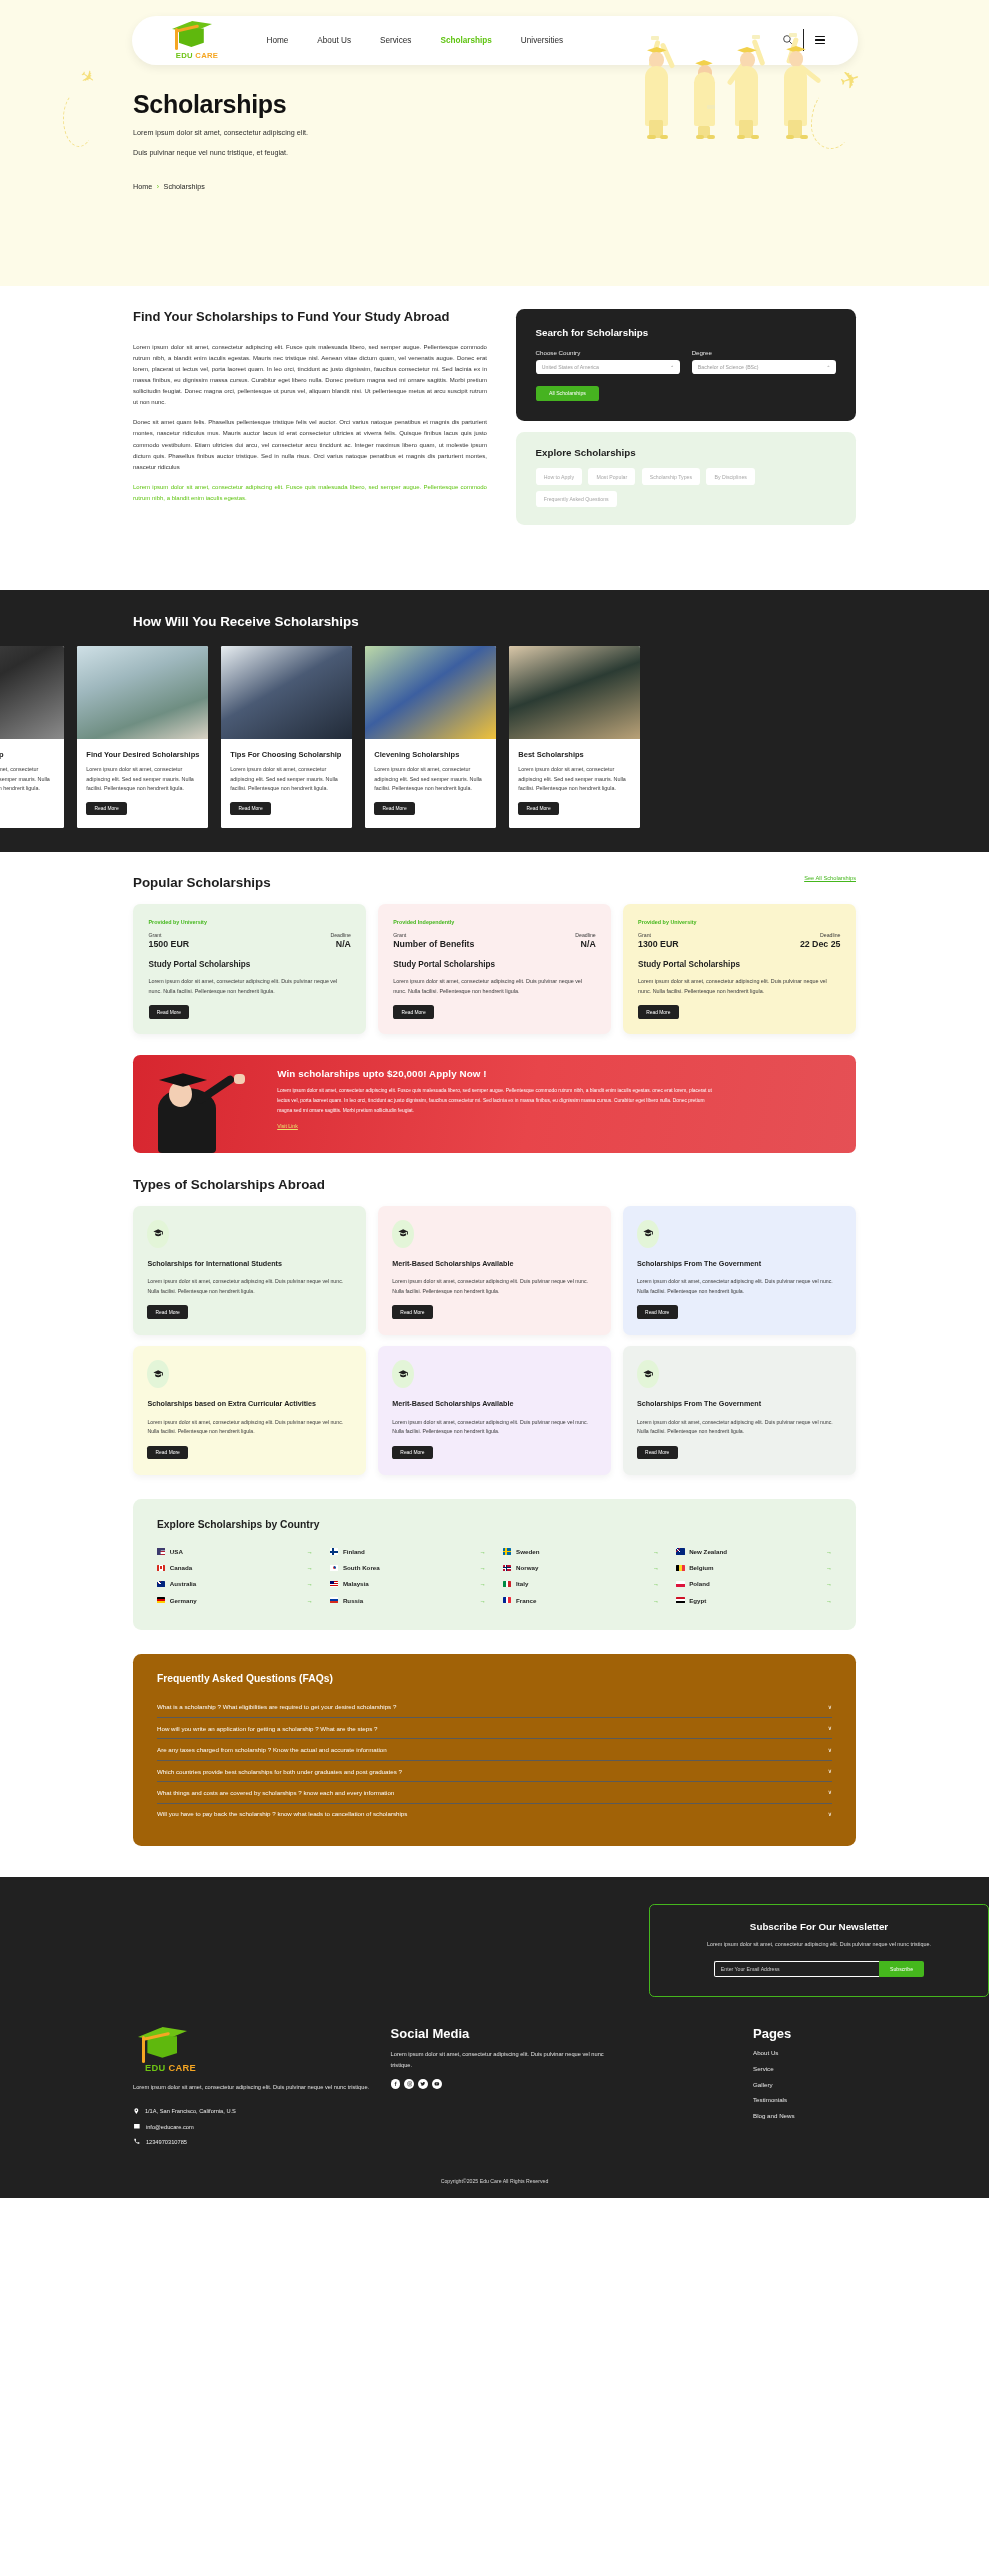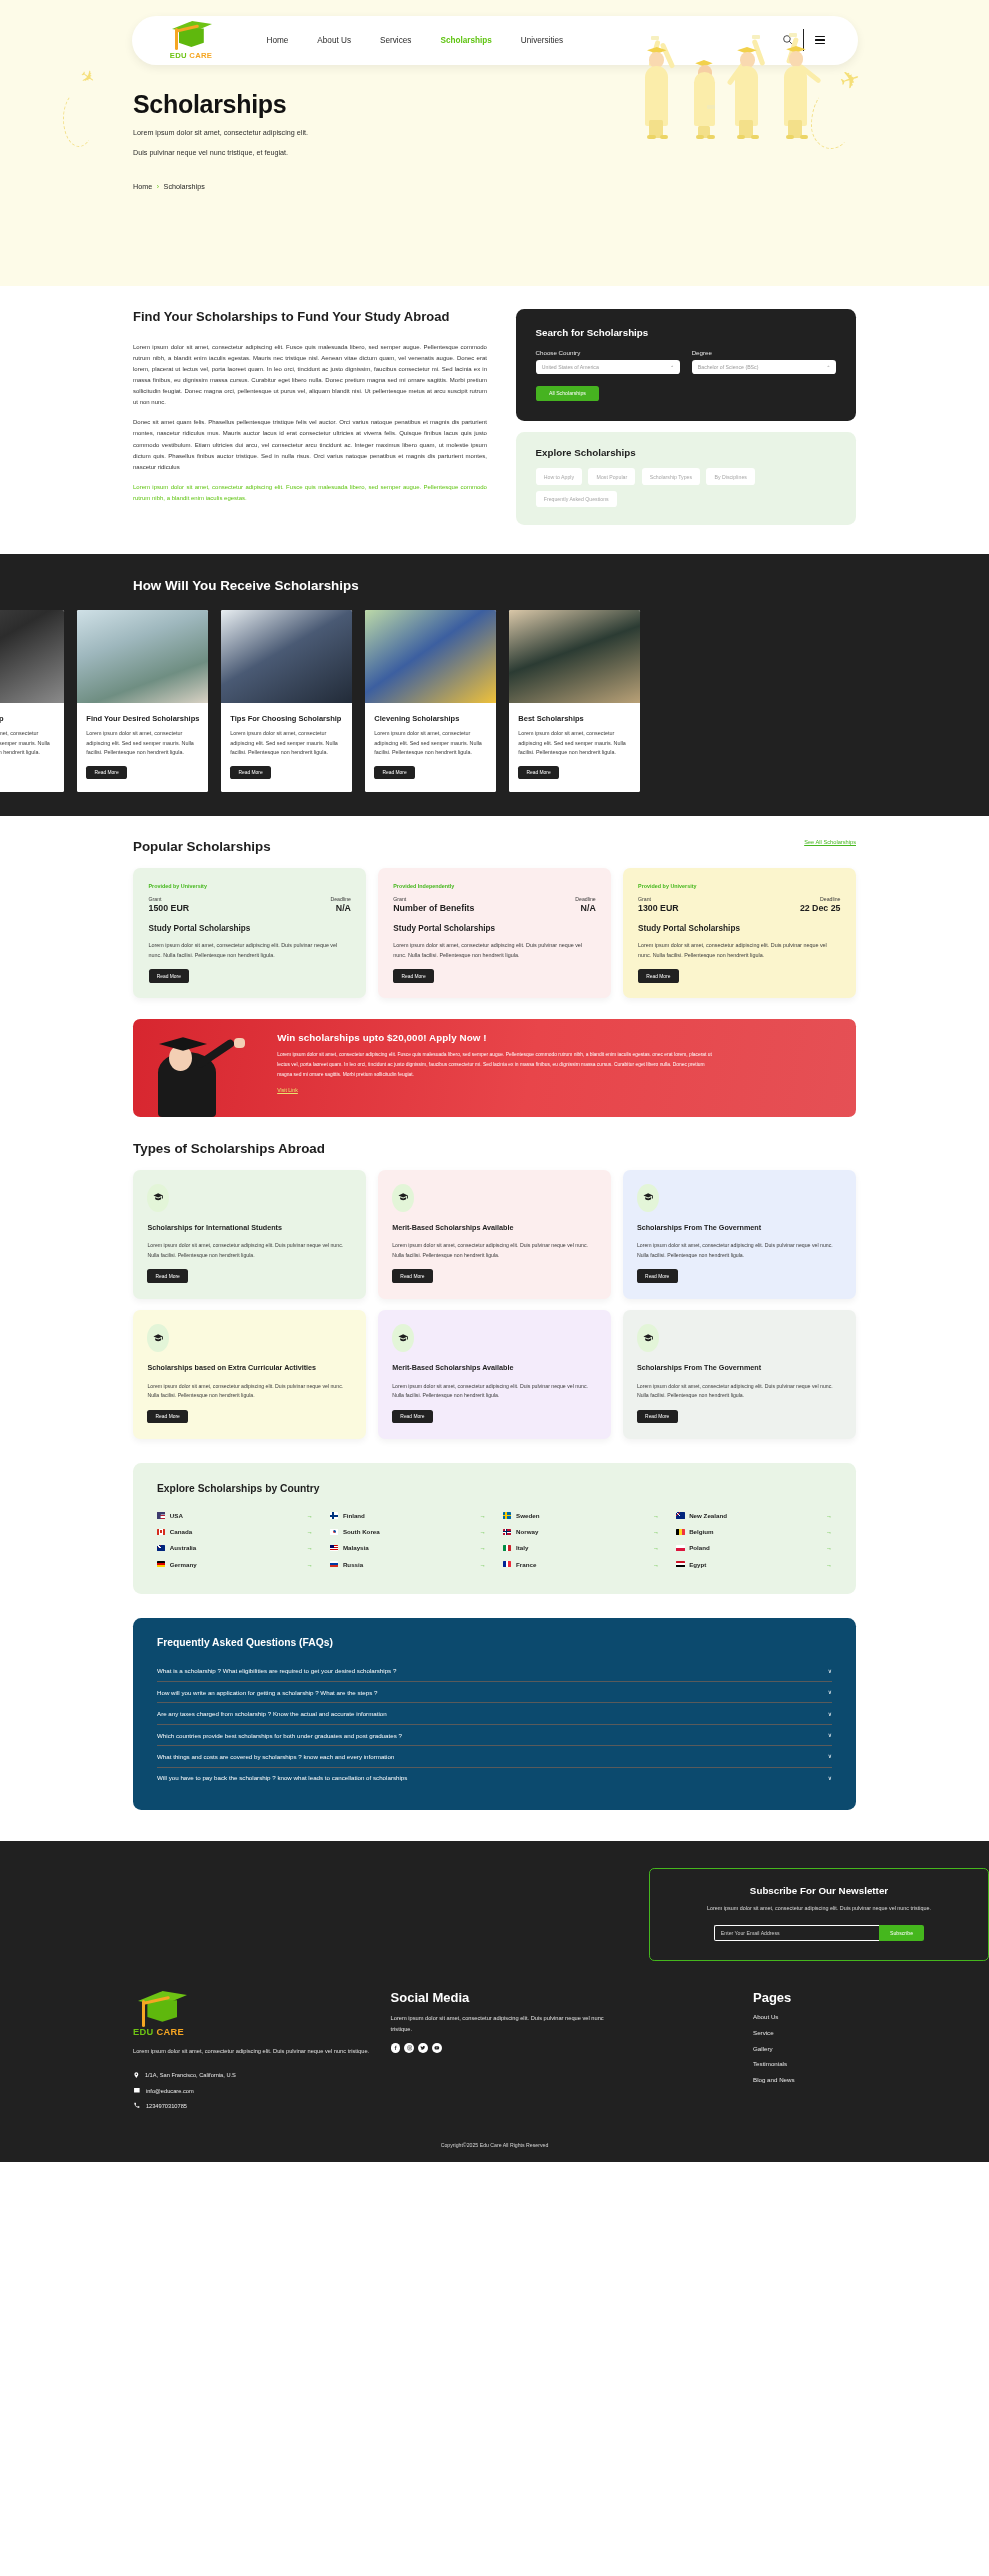--- a/index.html
+++ b/index.html
@@ -39,21 +39,21 @@
   }
   .cap-tassel-bar {
     position: absolute; left: 8.2px; top: 7.2px; width: 23px; height: 2.6px;
     background: #f5a623; transform: rotate(-13deg); border-radius: 1.5px;
   }
   .cap-tassel {
     position: absolute; left: 7.7px; top: 8.2px; width: 3.1px; height: 21.6px;
     background: #f5a623; border-radius: 1.5px;
   }
   .logo-text { font-size: 7.7px; font-weight: 700; letter-spacing: 0.3px; margin-top: 0.5px; }
-  .logo-text .edu { color: #6ec314; }
+  .logo-text .edu { color: #6ec314; margin-left: 12px; }
   .logo-text .care { color: #f5a623; }
   .nav-links { display: flex; gap: 29px; margin-left: 47px; flex: 1; }
   .nav-links a {
     font-size: 8.2px; color: #2a2a2a; text-decoration: none; white-space: nowrap;
   }
   .nav-links a.active { color: #5fc411; font-weight: 700; }
   .nav-right { display: flex; align-items: center; gap: 9.3px; }
   .icon-btn { width: 13.4px; height: 13.4px; display: flex; align-items: center; justify-content: center; cursor: pointer; }
   .nav-sep { width: 0.5px; height: 21.6px; background: #222; }
   .burger { display: flex; flex-direction: column; gap: 2.1px; }
@@ -109,21 +109,21 @@
   }
   .explore-card { background: #e9f4e6; border-radius: 8.2px; padding: 15.5px 19.6px 17.5px; margin-top: 10.3px; }
   .explore-card h3 { font-size: 9.8px; font-weight: 700; margin-bottom: 10.3px; }
   .chips { display: flex; flex-wrap: wrap; gap: 6.2px; }
   .chip {
     background: #fff; border-radius: 3.1px; padding: 5.2px 8.2px; font-size: 5.2px;
     color: #a7a7a7; cursor: pointer;
   }
 
   
-  .receive { background: #212121; padding: 24px 0 24px; position: relative; }
+  .receive { background: #212121; padding: 24px 0 24px; position: relative; margin-top: 36px; }
   .receive h2 { color: #fff; font-size: 13.4px; font-weight: 700; padding-left: 133px; margin-bottom: 17.5px; }
   .carousel { display: flex; gap: 13px; padding-left: 0; margin-left: -67px; }
   .slide { width: 131px; flex: 0 0 131px; background: #fff; border-radius: 1.5px; overflow: hidden; }
   .slide-img { height: 93px; background-size: cover; background-position: center; }
   .slide-body { padding: 10.3px 9.3px 12.4px; }
   .slide-body h4 { font-size: 7.5px; font-weight: 700; margin-bottom: 6.2px; white-space: nowrap; }
   .slide-body p { font-size: 5.4px; line-height: 1.8; color: #3a3a3a; margin-bottom: 8.2px; }
   .btn-dark {
     background: #212121; color: #fff; border: none; border-radius: 2.6px;
     font-size: 4.9px; padding: 4.1px 8.2px; cursor: pointer; font-family: inherit;
@@ -200,21 +200,21 @@
   .ctry-grid { display: grid; grid-template-columns: repeat(4, 1fr); gap: 0 17.5px; }
   .ctry-item {
     display: flex; align-items: center; gap: 4.6px; padding: 4.6px 0; cursor: pointer;
   }
   .ctry-flag { width: 8.2px; height: 6.2px; flex: 0 0 8.2px; border-radius: 0.5px; }
   .ctry-name { font-size: 6.2px; font-weight: 700; flex: 1; }
   .ctry-arrow { color: #45b71d; font-size: 6.2px; }
 
   
   .faq-wrap { padding: 24px 133px 31px; }
-  .faq { background: #0c4a6e; border-radius: 8.2px; padding: 19.6px 24px 21.6px; }
+  .faq { background: #a16207; border-radius: 8.2px; padding: 19.6px 24px 21.6px; }
   .faq h2 { color: #fff; font-size: 10.3px; font-weight: 700; margin-bottom: 12.4px; }
   .faq-item {
     display: flex; align-items: center; justify-content: space-between;
     padding: 6.7px 0; border-bottom: 0.5px solid #5a5a5a; cursor: pointer;
   }
   .faq-item:last-child { border-bottom: none; }
   .faq-q { color: #fff; font-size: 6.2px; }
   .faq-chev { color: #fff; font-size: 5.7px; }
 
   

